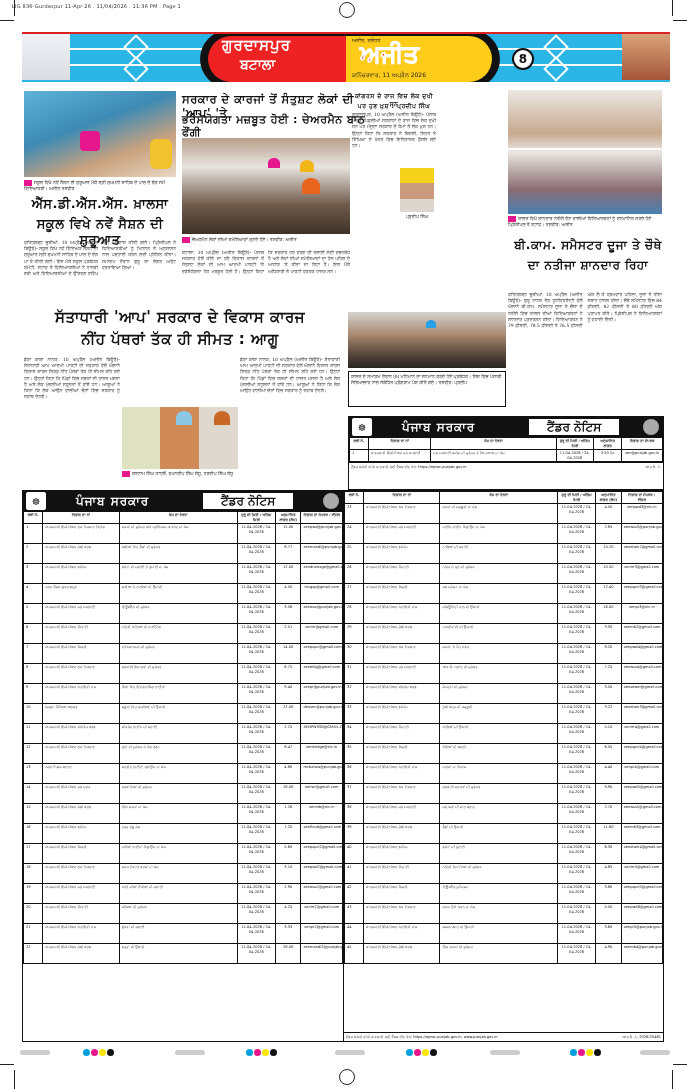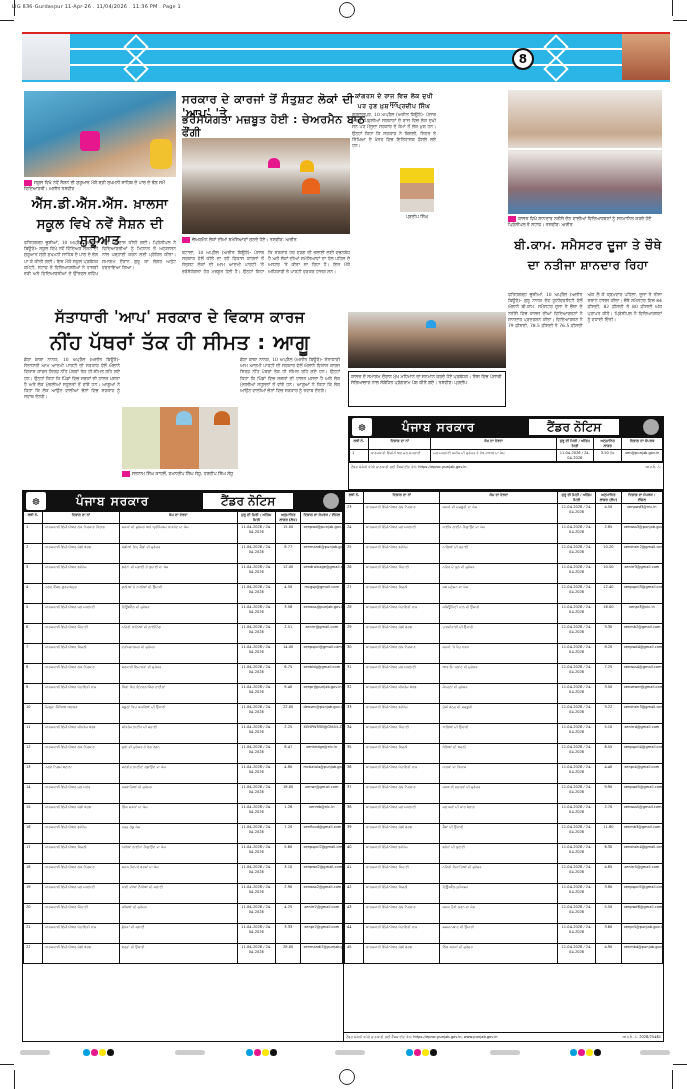--- a/index.html
+++ b/index.html
@@ -53,20 +53,29 @@
 <div class="reg" style="top:2px;left:339px"></div>
 
 <div class="masthead">
   <div class="stripe" style="top:14px"></div>
   <div class="stripe" style="top:30px"></div>
   <div class="mh-left-img"></div>
   <div class="diamond" style="left:105px;top:4px"></div>
   <div class="diamond" style="left:105px;top:26px"></div>
   <div class="diamond" style="left:525px;top:4px"></div>
   <div class="diamond" style="left:525px;top:26px"></div>
+  <div class="pill">
+    <div class="red"></div>
+    <div class="yel"></div>
+    <div class="mh-city1">ਗੁਰਦਾਸਪੁਰ</div>
+    <div class="mh-city2">ਬਟਾਲਾ</div>
+    <div class="mh-sub">ਅਜੀਤ, ਜਲੰਧਰ</div>
+    <div class="mh-brand">ਅਜੀਤ</div>
+    <div class="mh-date">ਸ਼ਨਿੱਚਰਵਾਰ, 11 ਅਪ੍ਰੈਲ 2026</div>
+  </div>
   <div class="pageno">8</div>
   <div class="mh-right-img"></div>
 </div>
 
 <div class="photo" style="left:24px;top:91px;width:152px;height:86px;background:linear-gradient(160deg,#5fb2d8 0%,#3d8bb5 40%,#c9a27e 70%,#e9d7c3 100%)">
   <div style="position:absolute;left:56px;top:40px;width:20px;height:20px;background:#e6178c;border-radius:4px"></div>
   <div style="position:absolute;left:126px;top:48px;width:22px;height:30px;background:#f2c12e;border-radius:6px"></div>
 </div>
 <div class="caption" style="left:24px;top:180px;width:152px"><span class="cap-mark"></span><span>ਸਕੂਲ ਵਿਖੇ ਨਵੇਂ ਸੈਸ਼ਨ ਦੀ ਸ਼ੁਰੂਆਤ ਮੌਕੇ ਸ੍ਰੀ ਸੁਖਮਨੀ ਸਾਹਿਬ ਦੇ ਪਾਠ ਦੇ ਭੋਗ ਸਮੇਂ ਵਿਦਿਆਰਥੀ। ਅਜੀਤ ਤਸਵੀਰ</span></div>
 <div class="headline" style="left:22px;top:196px;width:156px;font-size:13px">ਐੱਸ.ਡੀ.ਐੱਸ.ਐੱਸ. ਖ਼ਾਲਸਾ</div>
@@ -96,21 +105,21 @@
 <div class="headline" style="left:508px;top:238px;width:160px;font-size:12px">ਬੀ.ਕਾਮ. ਸਮੈਸਟਰ ਦੂਜਾ ਤੇ ਚੌਥੇ</div>
 <div class="headline" style="left:508px;top:258px;width:160px;font-size:12px">ਦਾ ਨਤੀਜਾ ਸ਼ਾਨਦਾਰ ਰਿਹਾ</div>
 <div class="body-text" style="left:508px;top:292px;width:154px;height:115px;column-count:2;column-gap:5px">ਫਤਿਹਗੜ੍ਹ ਚੂੜੀਆਂ, 10 ਅਪ੍ਰੈਲ (ਅਜੀਤ ਬਿਊਰੋ)- ਗੁਰੂ ਨਾਨਕ ਦੇਵ ਯੂਨੀਵਰਸਿਟੀ ਵੱਲੋਂ ਐਲਾਨੇ ਬੀ.ਕਾਮ. ਸਮੈਸਟਰ ਦੂਜਾ ਤੇ ਚੌਥਾ ਦੇ ਨਤੀਜੇ ਵਿਚ ਕਾਲਜ ਦੀਆਂ ਵਿਦਿਆਰਥਣਾਂ ਨੇ ਸ਼ਾਨਦਾਰ ਪ੍ਰਦਰਸ਼ਨ ਕੀਤਾ। ਵਿਦਿਆਰਥਣ ਨੇ 79 ਫ਼ੀਸਦੀ, 78.5 ਫ਼ੀਸਦੀ ਤੇ 76.5 ਫ਼ੀਸਦੀ ਅੰਕ ਲੈ ਕੇ ਕ੍ਰਮਵਾਰ ਪਹਿਲਾ, ਦੂਜਾ ਤੇ ਤੀਜਾ ਸਥਾਨ ਹਾਸਲ ਕੀਤਾ। ਚੌਥੇ ਸਮੈਸਟਰ ਵਿਚ 84 ਫ਼ੀਸਦੀ, 82 ਫ਼ੀਸਦੀ ਤੇ 80 ਫ਼ੀਸਦੀ ਅੰਕ ਪ੍ਰਾਪਤ ਕੀਤੇ। ਪ੍ਰਿੰਸੀਪਲ ਨੇ ਵਿਦਿਆਰਥਣਾਂ ਨੂੰ ਵਧਾਈ ਦਿੱਤੀ।</div>
 
 <div class="photo" style="left:348px;top:312px;width:158px;height:56px;background:linear-gradient(180deg,#d6d3d0 0%,#a98a72 40%,#4e3f36 80%,#2a2522 100%)">
   <div style="position:absolute;left:78px;top:8px;width:10px;height:8px;background:#2aa0e6;border-radius:50% 50% 0 0"></div>
 </div>
 <div class="caption" style="left:348px;top:371px;width:158px;height:36px;border:1px solid #111;padding:2px">ਕਾਲਜ ਦੇ ਸਮਾਗਮ ਦੌਰਾਨ ਮੁੱਖ ਮਹਿਮਾਨ ਦਾ ਸਨਮਾਨ ਕਰਦੇ ਹੋਏ ਪ੍ਰਬੰਧਕ। ਜਿਸ ਵਿਚ ਪੰਜਾਬੀ ਸੱਭਿਆਚਾਰ ਨਾਲ ਸੰਬੰਧਿਤ ਪ੍ਰੋਗਰਾਮ ਪੇਸ਼ ਕੀਤੇ ਗਏ। ਤਸਵੀਰ: ਪ੍ਰਦੀਪ</div>
 
 <div class="headline" style="left:20px;top:308px;width:320px;font-size:15px">ਸੱਤਾਧਾਰੀ 'ਆਪ' ਸਰਕਾਰ ਦੇ ਵਿਕਾਸ ਕਾਰਜ</div>
-<div class="headline" style="left:20px;top:330px;width:320px;font-size:20px">ਨੀਂਹ ਪੱਥਰਾਂ ਤੱਕ ਹੀ ਸੀਮਤ : ਆਗੂ</div>
+<div class="headline" style="left:20px;top:330px;width:320px;font-size:15px">ਨੀਂਹ ਪੱਥਰਾਂ ਤੱਕ ਹੀ ਸੀਮਤ : ਆਗੂ</div>
 <div class="body-text" style="left:24px;top:357px;width:96px;height:120px">ਡੇਰਾ ਬਾਬਾ ਨਾਨਕ, 10 ਅਪ੍ਰੈਲ (ਅਜੀਤ ਬਿਊਰੋ)- ਸੱਤਾਧਾਰੀ ਆਮ ਆਦਮੀ ਪਾਰਟੀ ਦੀ ਸਰਕਾਰ ਵੱਲੋਂ ਐਲਾਨੇ ਵਿਕਾਸ ਕਾਰਜ ਸਿਰਫ਼ ਨੀਂਹ ਪੱਥਰਾਂ ਤੱਕ ਹੀ ਸੀਮਤ ਰਹਿ ਗਏ ਹਨ। ਉਨ੍ਹਾਂ ਕਿਹਾ ਕਿ ਪਿੰਡਾਂ ਵਿਚ ਸੜਕਾਂ ਦੀ ਹਾਲਤ ਖ਼ਸਤਾ ਹੈ ਅਤੇ ਲੋਕ ਮੁੱਢਲੀਆਂ ਸਹੂਲਤਾਂ ਤੋਂ ਵਾਂਝੇ ਹਨ। ਆਗੂਆਂ ਨੇ ਕਿਹਾ ਕਿ ਲੋਕ ਆਉਣ ਵਾਲੀਆਂ ਚੋਣਾਂ ਵਿਚ ਸਰਕਾਰ ਨੂੰ ਜਵਾਬ ਦੇਣਗੇ।</div>
 <div class="photo" style="left:122px;top:407px;width:116px;height:62px;background:linear-gradient(90deg,#dfe2c0 0 33%,#d08a58 33% 66%,#dfd8cf 66%)">
   <div style="position:absolute;left:54px;top:4px;width:16px;height:14px;background:#8cc8e6;border-radius:50% 50% 0 0"></div>
   <div style="position:absolute;left:92px;top:4px;width:16px;height:14px;background:#c96826;border-radius:50% 50% 0 0"></div>
 </div>
 <div class="caption" style="left:122px;top:471px;width:116px"><span class="cap-mark"></span><span>ਸਤਨਾਮ ਸਿੰਘ ਕਾਹਲੋਂ, ਰਮਨਦੀਪ ਸਿੰਘ ਸੰਧੂ, ਹਰਦੀਪ ਸਿੰਘ ਸੰਧੂ</span></div>
 <div class="body-text" style="left:240px;top:357px;width:100px;height:120px">ਡੇਰਾ ਬਾਬਾ ਨਾਨਕ, 10 ਅਪ੍ਰੈਲ (ਅਜੀਤ ਬਿਊਰੋ)- ਸੱਤਾਧਾਰੀ ਆਮ ਆਦਮੀ ਪਾਰਟੀ ਦੀ ਸਰਕਾਰ ਵੱਲੋਂ ਐਲਾਨੇ ਵਿਕਾਸ ਕਾਰਜ ਸਿਰਫ਼ ਨੀਂਹ ਪੱਥਰਾਂ ਤੱਕ ਹੀ ਸੀਮਤ ਰਹਿ ਗਏ ਹਨ। ਉਨ੍ਹਾਂ ਕਿਹਾ ਕਿ ਪਿੰਡਾਂ ਵਿਚ ਸੜਕਾਂ ਦੀ ਹਾਲਤ ਖ਼ਸਤਾ ਹੈ ਅਤੇ ਲੋਕ ਮੁੱਢਲੀਆਂ ਸਹੂਲਤਾਂ ਤੋਂ ਵਾਂਝੇ ਹਨ। ਆਗੂਆਂ ਨੇ ਕਿਹਾ ਕਿ ਲੋਕ ਆਉਣ ਵਾਲੀਆਂ ਚੋਣਾਂ ਵਿਚ ਸਰਕਾਰ ਨੂੰ ਜਵਾਬ ਦੇਣਗੇ।</div>
 
 <div class="tender" style="left:348px;top:416px;width:316px;height:74px">
   <div class="tender-head">

